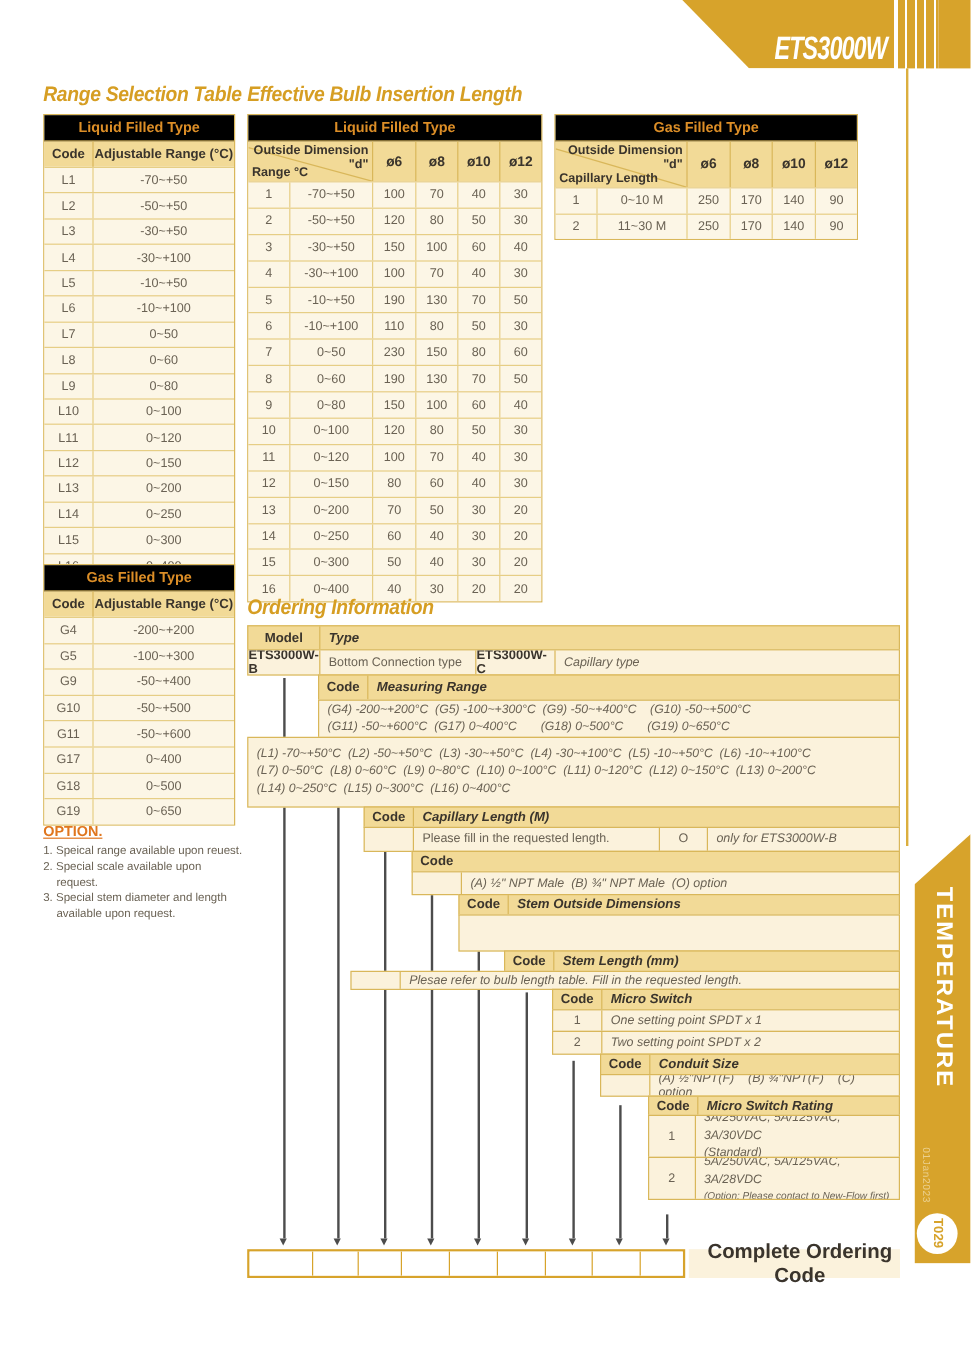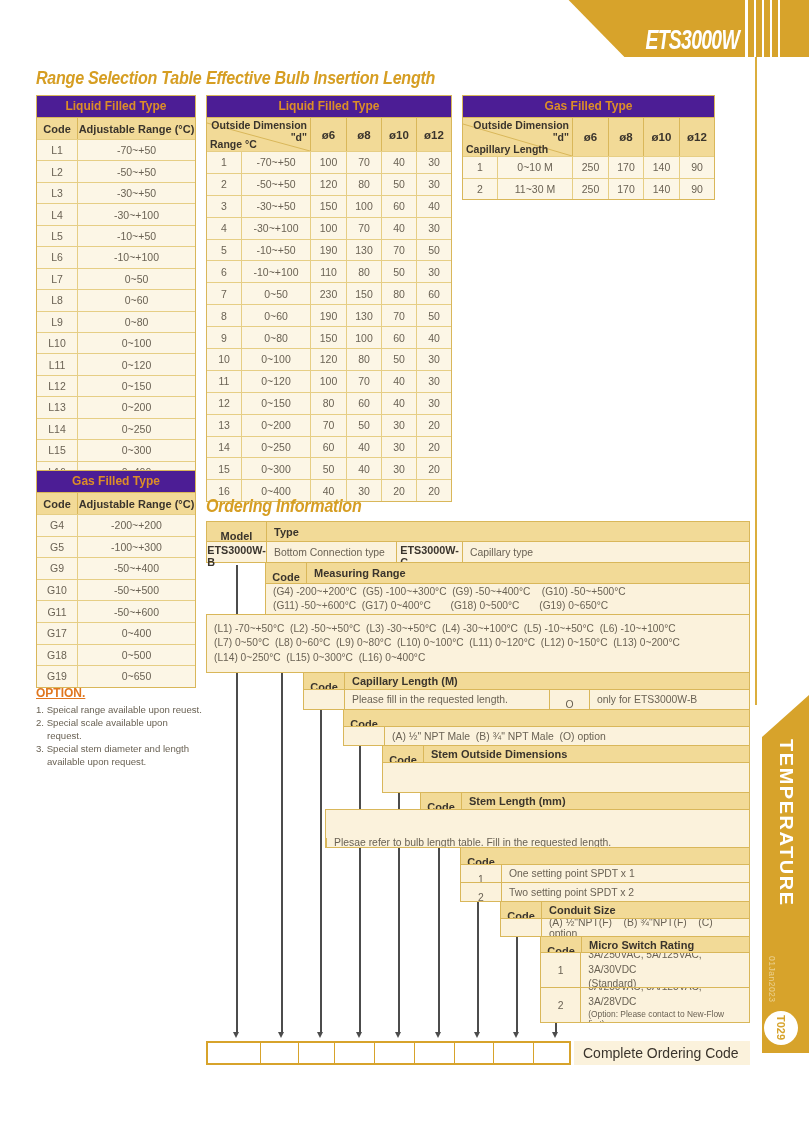--- a/index.html
+++ b/index.html
@@ -17,21 +17,21 @@
   .banner-text { position:absolute; right:6px; bottom:1px; color:#fff; font-weight:bold;
                  font-style:italic; font-size:27px; letter-spacing:-1px;
                  transform:scaleX(0.72); transform-origin:right center; }
   .banner-stripes { position:absolute; left:748px; top:0; width:34px; height:57px;
                     background:repeating-linear-gradient(90deg,#D7A32B 0 6.2px,#ffffff 6.2px 8px); }
   .banner-solid { position:absolute; left:782px; top:0; width:27px; height:57px; background:#D7A32B; }
   .vline { position:absolute; left:755px; top:57px; width:1.5px; height:648px; background:#DBAE3E; }
 
   
   .dtable { position:absolute; border:1px solid #D9B75A; box-sizing:border-box; background:#FCF6E6; }
-  .t-title { background:#4c1d95; color:#DC8E27; font-weight:bold; text-align:center;
+  .t-title { background:#000000; color:#DC8E27; font-weight:bold; text-align:center;
              font-size:12px; height:21px; line-height:21px; border-bottom:1px solid #D9B75A; }
   .t-head { display:grid; background:#F2DA97; color:#3A342C; font-weight:bold; font-size:11px; }
   .trow   { display:grid; border-top:1px solid #E6CE85; background:#FCF6E6;
             color:#6A6254; font-size:10.5px; }
   .td { display:flex; align-items:center; justify-content:center; box-sizing:border-box; }
   .td + .td { border-left:1px solid #E6CE85; }
   .t-head .td + .td { border-left:1px solid #D9B75A; }
 
   .lt .t-head, .lt .trow { grid-template-columns:40px 1fr; }
   .lt .trow { height:20.45px; }
@@ -57,39 +57,39 @@
 
   
   .ord { position:absolute; left:206px; top:522px; width:544px; height:560px; }
   .orow { position:relative; display:flex; box-sizing:border-box; border:1px solid #D9B75A;
           margin-top:-1px; background:#FBF2DC; }
   .orow.hdr { background:#F2DA97; }
   .oc { box-sizing:border-box; display:flex; align-items:center; padding:0 7px;
         font-size:10.4px; color:#6A6254; overflow:hidden; }
   .oc.bold { font-weight:bold; color:#3A342C; font-size:10.8px; }
   .hdr .oc { font-weight:bold; color:#3A342C; font-size:11px; }
-  .oc.cc { justify-content:center; padding:14px; }
+  .oc.cc { justify-content:center; padding:0; }
   .oc.bl { border-left:1px solid #D9B75A; }
-  .oc.grow { flex:1 1 auto; }
+  .oc.grow { flex:1 1 auto;font-style:italic; }
   .oc.ml { flex-direction:column; align-items:flex-start; justify-content:center;
            white-space:pre-wrap; line-height:1.42; font-size:10.2px; }
   .oc .sub { font-size:8.4px; line-height:1.2; }
 
   .dropline { position:absolute; width:1.5px; background:#4C4C4C; z-index:0; }
   .dropline::after { content:""; position:absolute; bottom:-6px; left:-2.9px;
                      border:3.6px solid transparent; border-bottom:none;
                      border-top:6.5px solid #4C4C4C; }
 
   .codeboxes { position:absolute; top:519px; left:0; display:flex; border:2.5px solid #D7A32B;
                background:#fff; box-sizing:border-box; height:24px; }
   .cbox { box-sizing:border-box; height:100%; background:#fff; }
   .cbox + .cbox { border-left:1.5px solid #D7A32B; }
   .complete-band { position:absolute; top:519px; left:368px; width:176px; height:24px;
                    background:#FBF2DC; display:flex; align-items:center; padding-left:9px;
-                   box-sizing:border-box; font-weight:normal; color:#3A342C; font-size:14px; }
+                   box-sizing:border-box; font-weight:bold; color:#3A342C; font-size:17px;text-align:center; }
 
   
   .side-tab { position:absolute; left:762px; top:695px; width:47px; height:358px;
               background:#D7A32B; clip-path:polygon(0 42px,100% 0,100% 100%,0 100%); }
   .tab-word { position:absolute; top:48px; left:13px; writing-mode:vertical-rl;
               color:#ffffff; font-weight:bold; font-size:19px; letter-spacing:1.5px;
               transform:scaleY(1.05); }
   .tab-date { position:absolute; bottom:50px; left:5px; writing-mode:vertical-rl;
               color:#EBD08F; font-size:8.5px; letter-spacing:0.5px; }
   .tab-circle { position:absolute; bottom:8px; left:2px; width:34px; height:34px;
@@ -533,27 +533,28 @@
 
     <div class="orow" style="height:31px; margin-left:176px;">
       <div class="oc cc" style="width:40px;"></div>
     </div>
 
     <div class="orow hdr" style="height:18px; margin-left:214px;">
       <div class="oc cc" style="width:40px;">Code</div>
       <div class="oc grow bl">Stem Length (mm)</div>
     </div>
 
-    <div class="orow" style="height:39px; margin-left:119px;flex-direction:column;">
+    <div class="orow" style="height:16px; margin-left:86px;">
       <div class="oc cc" style="width:40px;"></div>
       <div class="oc grow bl">Plesae refer to bulb length table. Fill in the requested length.</div>
     </div>
 
     <div class="orow hdr" style="height:18px; margin-left:254px;">
       <div class="oc cc" style="width:40px;">Code</div>
+      <div class="oc grow bl">Micro Switch</div>
     </div>
 
     <div class="orow" style="height:19px; margin-left:254px;">
       <div class="oc cc" style="width:40px;">1</div>
       <div class="oc grow bl">One setting point SPDT x 1</div>
     </div>
 
     <div class="orow" style="height:20px; margin-left:254px;">
       <div class="oc cc" style="width:40px;">2</div>
       <div class="oc grow bl">Two setting point SPDT x 2</div>

